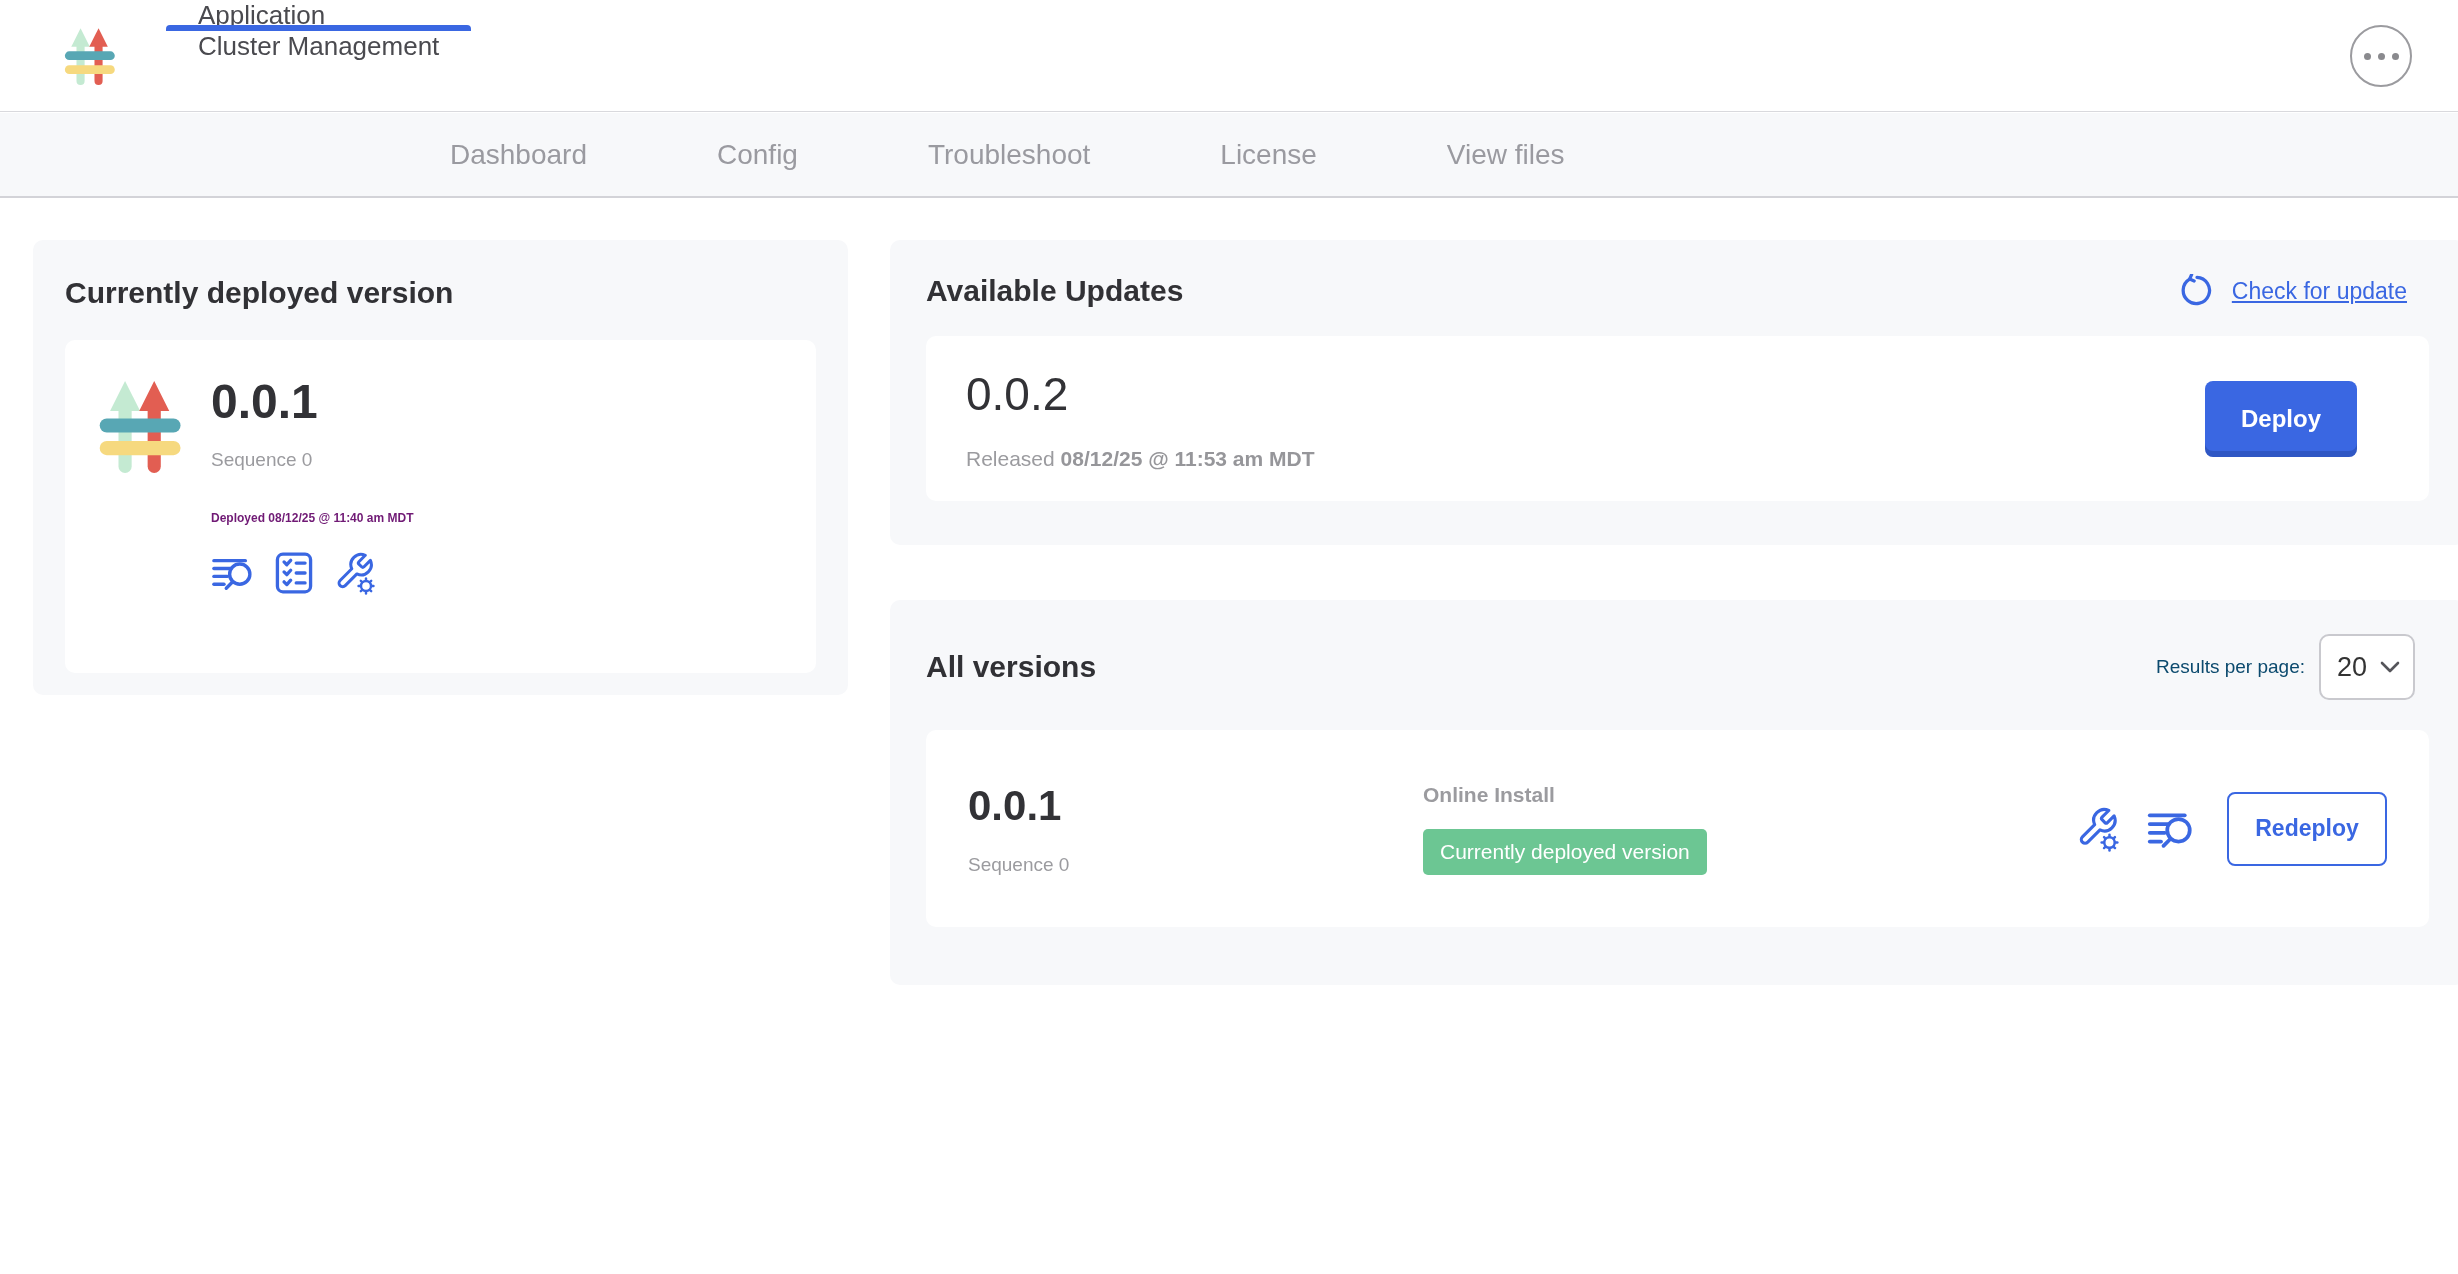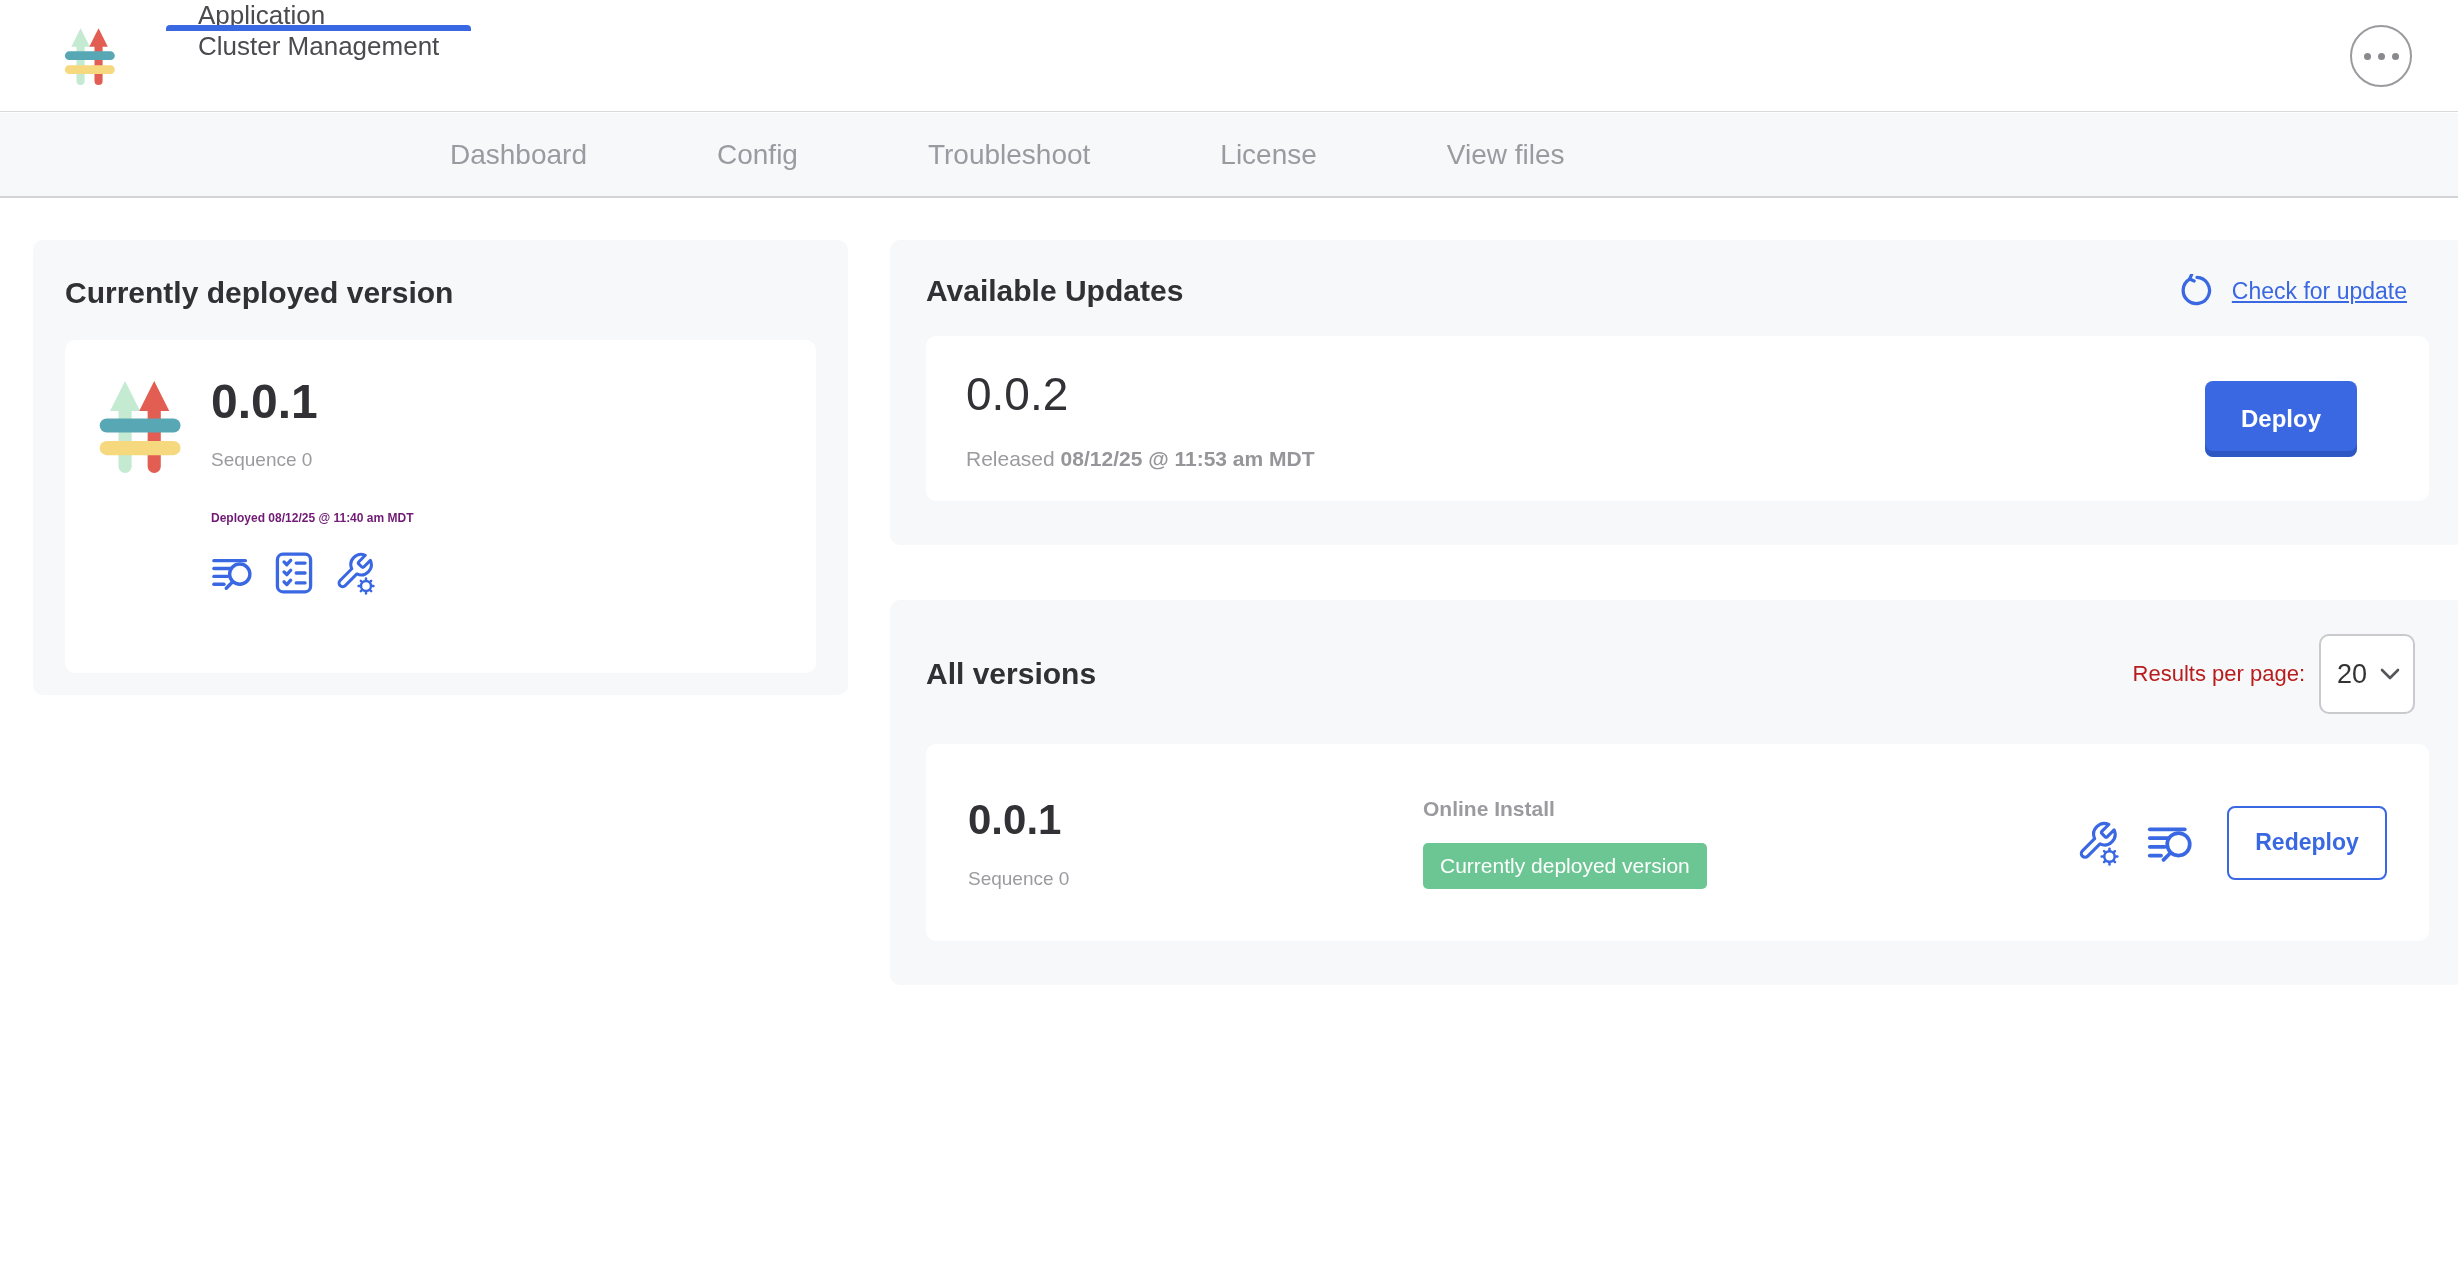--- a/index.html
+++ b/index.html
@@ -57,22 +57,22 @@
   .ver-0-0-2 { font-size:46px; font-weight:normal; color:#323236; }
   .released-line { font-size:21px; color:#9b9b9f; margin-top:26px; }
   .released-line b { color:#96969a; }
   .deploy-btn { width:152px; height:76px; margin-right:32px; background:#3a67e2; color:#ffffff;
                 font-size:24px; font-weight:bold; border:none; border-radius:8px; cursor:pointer;
                 box-shadow: inset 0 -6px 0 rgba(22,46,120,0.28); font-family:inherit; }
 
   .versions-card { left:890px; top:600px; width:1575px; height:385px; padding:34px 36px; }
   .versions-head { display:flex; align-items:center; justify-content:space-between; }
   .rpp { display:flex; align-items:center; gap:14px; margin-right:14px; }
-  .rpp-label { font-size:22px; color:#b91c1c; font-weight:500; }
-  .rpp-select { width:96px; height:80px; background:#ffffff; border:2px solid #c9c9ce; border-radius:10px;
+  .rpp-label { font-size:19px; color:#0c4a6e; font-weight:500; }
+  .rpp-select { width:96px; height:66px; background:#ffffff; border:2px solid #c9c9ce; border-radius:10px;
                 display:flex; align-items:center; justify-content:space-between; padding:0 12px 0 16px;
                 font-size:27px; color:#333; cursor:pointer; }
   .versions-card .inner { margin-top:30px; height:197px; padding:0 42px; display:flex; align-items:center; }
   .row-left { width:455px; }
   .row-version { font-size:42px; font-weight:bold; color:#323236; }
   .row-seq { font-size:19px; color:#9b9b9f; margin-top:24px; }
   .row-mid .install-type { font-size:21px; color:#9b9b9f; font-weight:600; }
   .badge { display:inline-block; margin-top:22px; background:#6cc693; color:#ffffff;
            font-size:21px; font-weight:500; padding:11px 17px; border-radius:5px; }
   .row-right { margin-left:auto; display:flex; align-items:center; gap:26px; }

